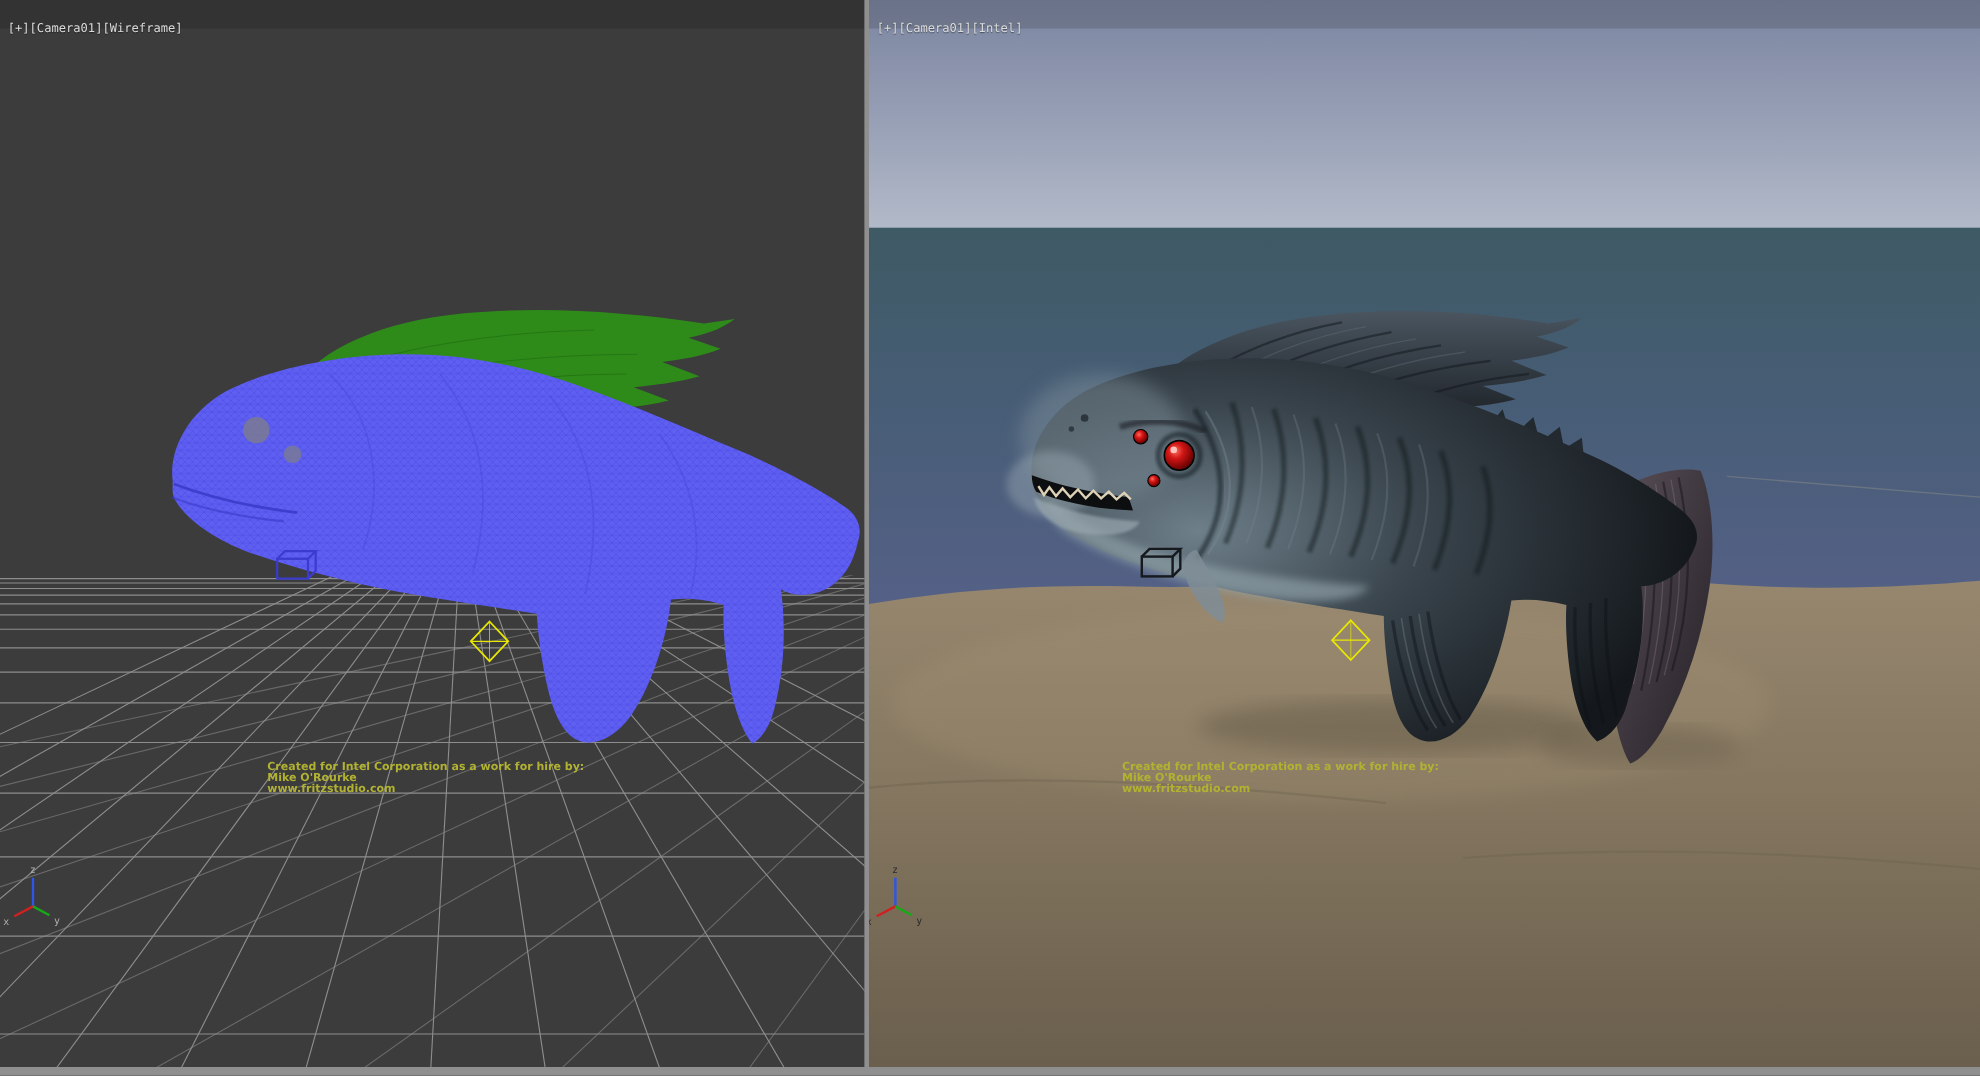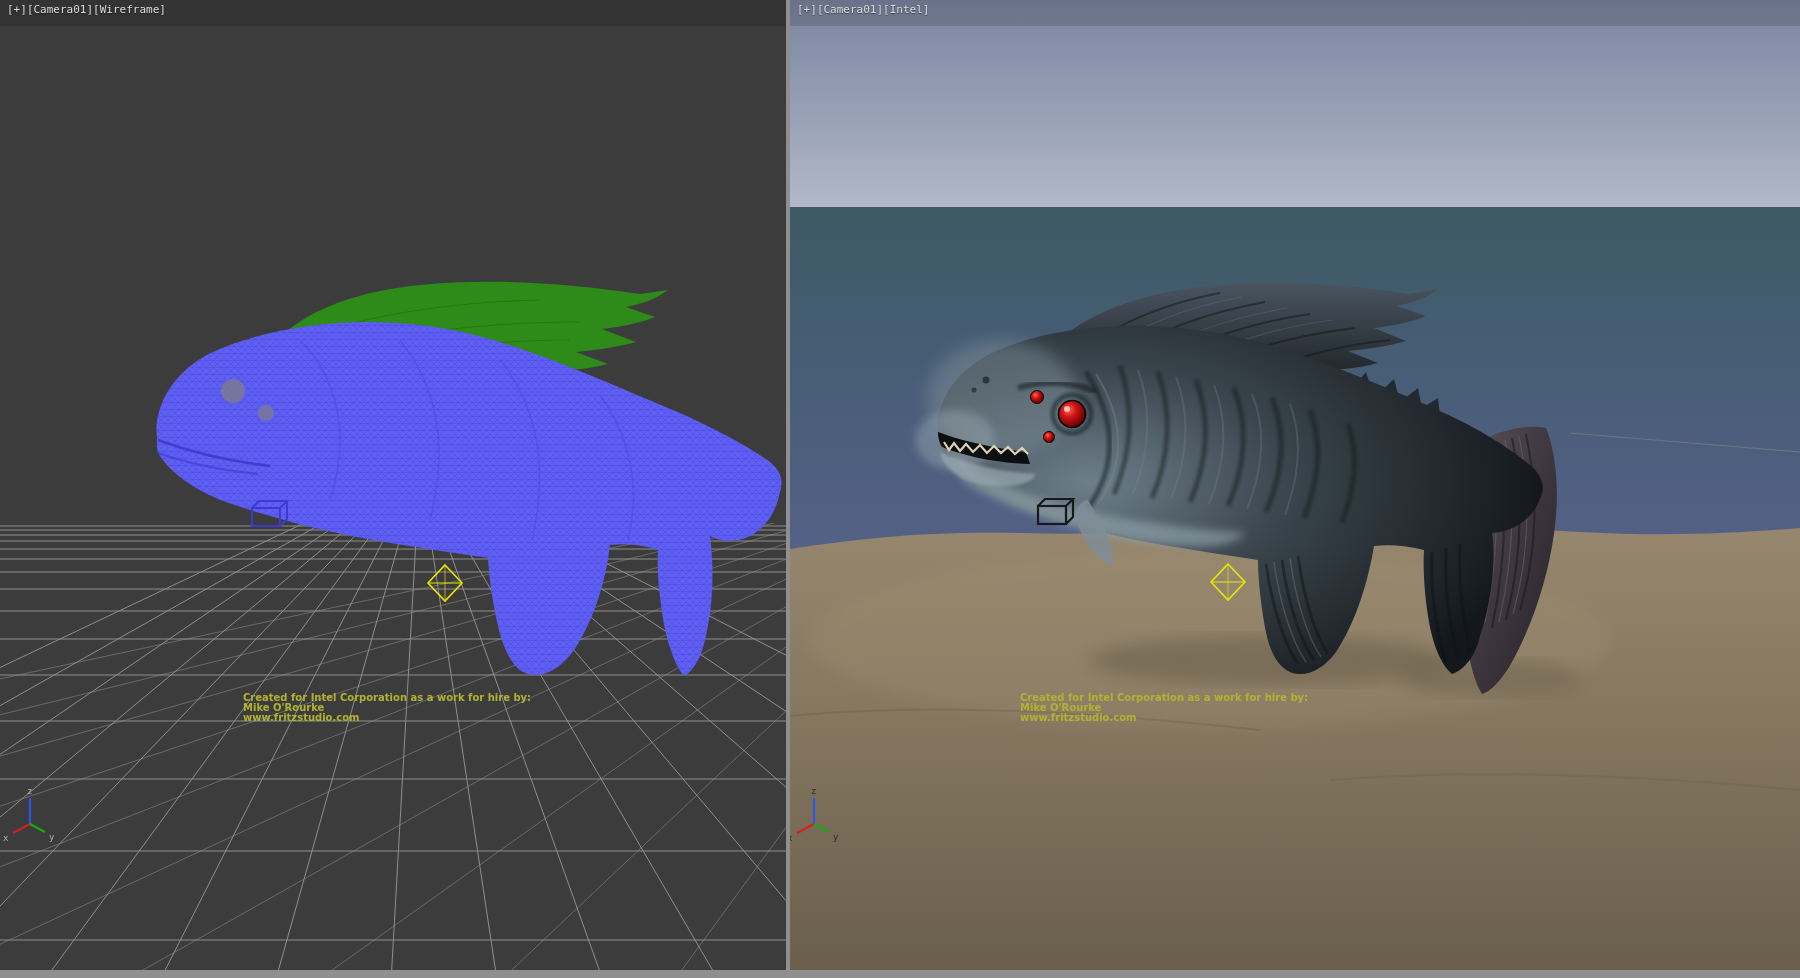--- a/index.html
+++ b/index.html
@@ -5,21 +5,21 @@
   html,body{margin:0;padding:0;background:#1e1e1e;}
   .stage{position:relative;width:1800px;height:978px;background:#8a8a8a;overflow:hidden;
          font-family:"DejaVu Sans Mono","Liberation Mono",monospace;}
   .viewport{position:absolute;top:0;height:970px;overflow:hidden;}
   .viewport.left{left:0;width:786px;background:#3c3c3c;}
   .viewport.right{left:790px;width:1010px;background:#4a566e;}
   .splitter{position:absolute;left:786px;top:0;width:4px;height:970px;background:#8f8f8f;cursor:col-resize;}
   .bottom-bar{position:absolute;left:0;top:970px;width:1800px;height:8px;background:#8f8f8f;}
   .scene{position:absolute;left:0;top:0;}
   .vp-topshade{position:absolute;left:0;top:0;width:100%;height:26px;background:rgba(0,0,0,0.14);pointer-events:none;}
-  .vp-label{position:absolute;left:7px;top:4px;font-size:11px;line-height:12px;color:#dcdcdc;
+  .vp-label{position:absolute;left:7px;top:20px;font-size:11px;line-height:12px;color:#dcdcdc;
             text-shadow:0 1px 1px rgba(0,0,0,0.45);white-space:nowrap;z-index:5;}
   .vp-label-seg{cursor:default;}
   .watermark{position:absolute;font-family:"DejaVu Sans","Liberation Sans",sans-serif;
              font-size:10px;line-height:10px;color:#b2b232;z-index:4;white-space:nowrap;font-weight:bold;}
 </style>
 </head>
 <body>
 
 <div class="stage">
 

